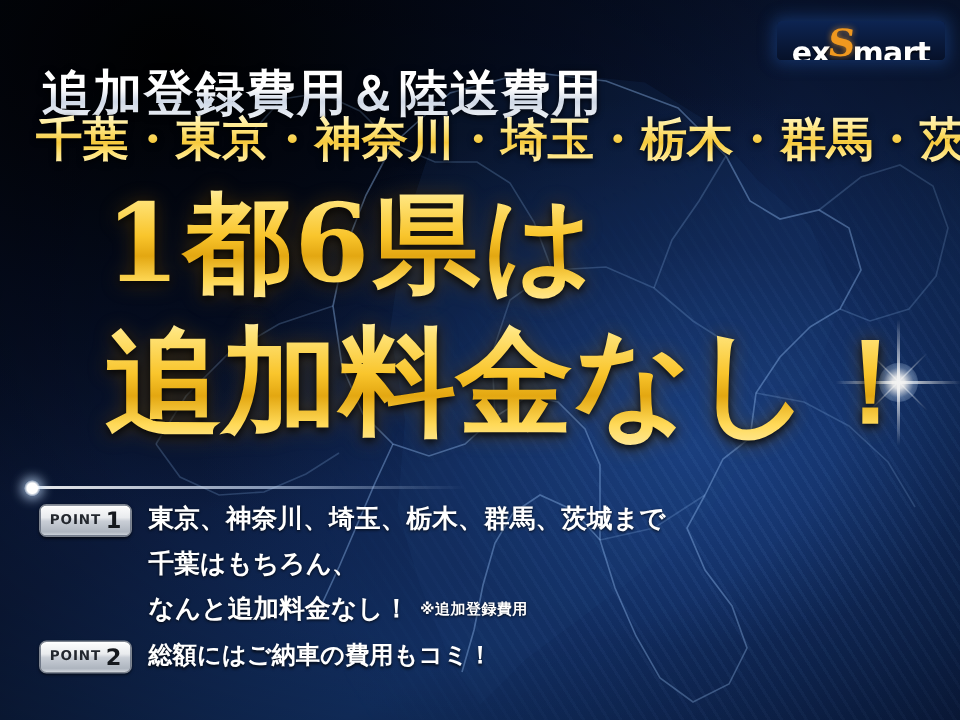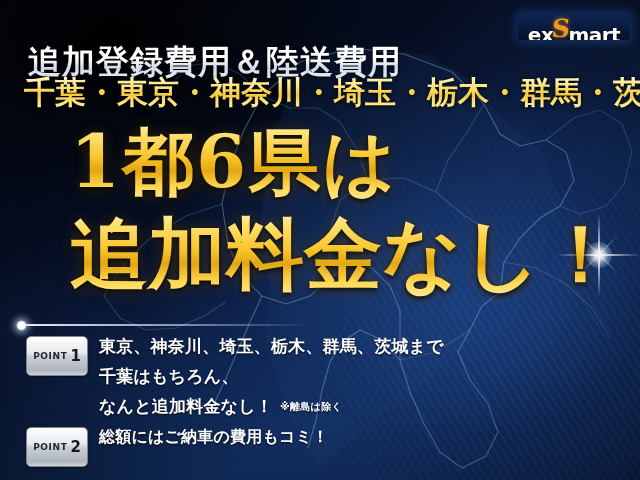--- a/index.html
+++ b/index.html
@@ -148,21 +148,21 @@
     background:radial-gradient(circle,#ffffff 0%,#ffffff 45%,rgba(190,220,255,0.55) 70%,rgba(150,190,255,0) 100%);
     box-shadow:0 0 7px 2px rgba(200,225,255,0.7);
   }
 
   
   .pt{ position:absolute; display:flex; align-items:flex-start; }
   .pt1{ left:26px; top:336px; }
   .pt2{ left:26px; top:427px; }
   .badge{
     flex:0 0 auto;
-    width:62px; height:40px; border-radius:5px;
+    width:62px; height:22px; border-radius:5px;
     background:linear-gradient(180deg,#fdfdfd 0%,#e9ebee 40%,#c9ced6 52%,#aeb5bf 88%,#cfd4db 100%);
     border:1px solid #7d848f;
     box-shadow:0 1px 2px rgba(0,0,0,0.55), inset 0 1px 0 rgba(255,255,255,0.9);
     display:flex; align-items:center; justify-content:center;
     gap:3px;
   }
   .badge .bw{
     font-family:"DejaVu Sans",sans-serif;
     font-size:9px; font-weight:bold; letter-spacing:0.6px;
     color:#23272e;
@@ -255,21 +255,21 @@
 
   <div class="pt pt1">
     <div class="badge">
       <span class="bw">POINT</span>
       <span class="bn">1</span>
     </div>
     <div class="ptext">
       <div>東京、神奈川、埼玉、栃木、群馬、茨城まで</div>
       <div>千葉はもちろん、</div>
       <div>
-        <span>なんと追加料金なし！</span><span class="note">※離島は除く</span>
+        <span>なんと追加料金なし！</span><span class="note">※追加登録費用</span>
       </div>
     </div>
   </div>
 
   <div class="pt pt2">
     <div class="badge">
       <span class="bw">POINT</span>
       <span class="bn">2</span>
     </div>
     <div class="ptext">

